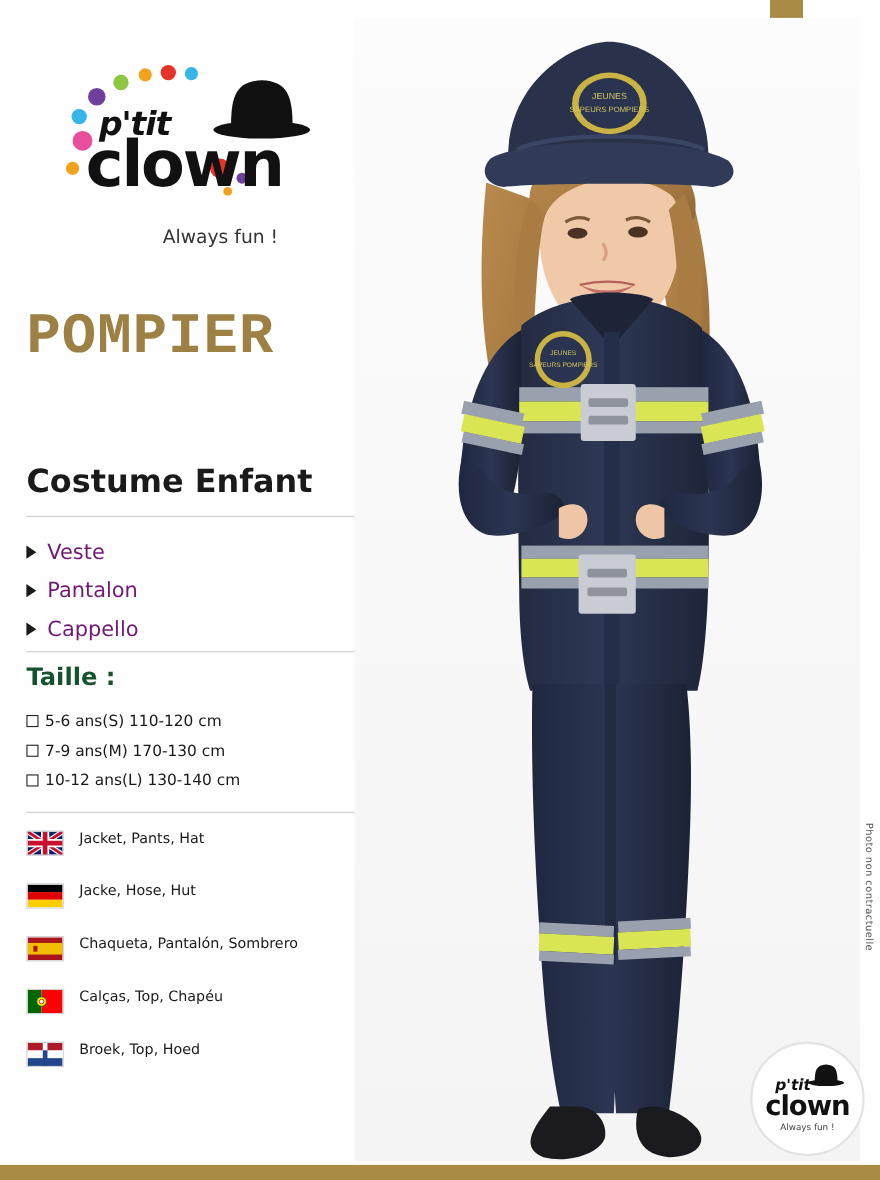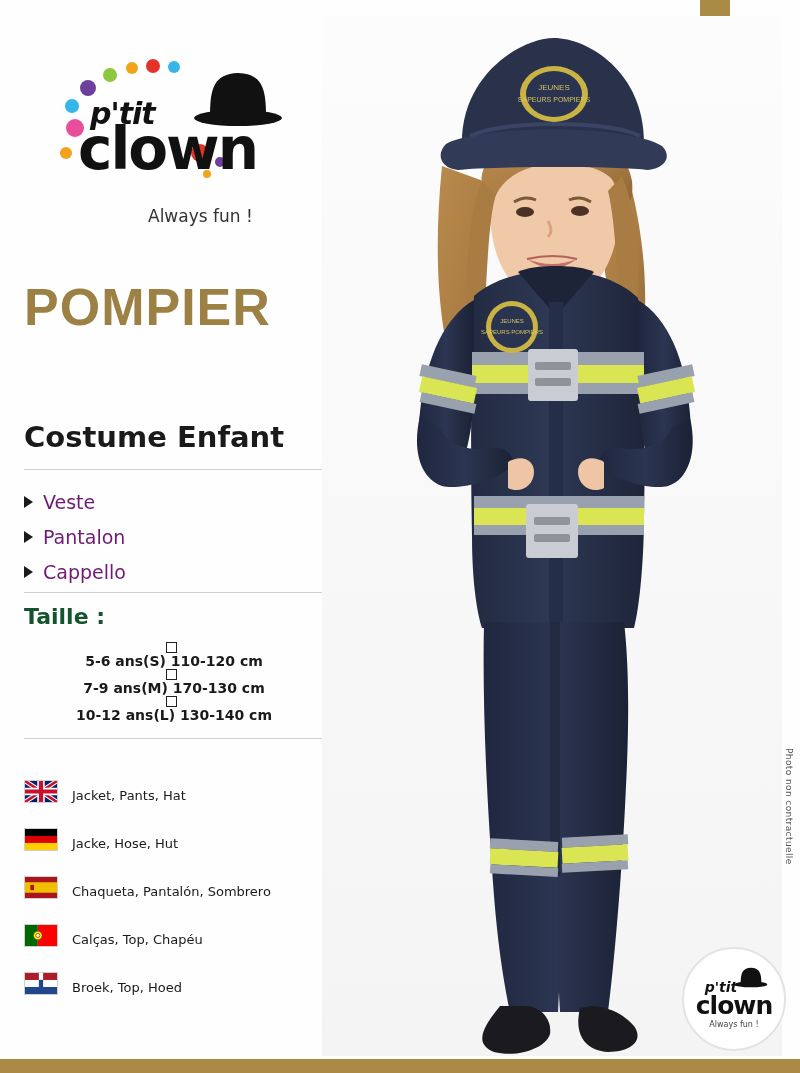--- a/index.html
+++ b/index.html
@@ -77,21 +77,21 @@
 
   
   .title-pompier {
     position: absolute;
     left: 24px;
     top: 277px;
     font-size: 52px;
     font-weight: bold;
     color: #9c8044;
     letter-spacing: 1px;
-    font-family: Liberation Sans, sans-serif;
+    font-family: Liberation Mono, monospace;
   }
   .subtitle {
     position: absolute;
     left: 24px;
     top: 420px;
     font-size: 29px;
     font-weight: bold;
     color: #1a1a1a;
   }
   .rule {
@@ -141,41 +141,40 @@
     left: 24px;
     top: 642px;
     width: 300px;
   }
   .size-row {
     display: flex;
     align-items: center;
     height: 27px;
     font-size: 14px;
     color: #1a1a1a;
-    font-weight: bold;
-    flex-direction: column;
+    font-weight: normal;
   }
   .checkbox {
     width: 11px; height: 11px;
     border: 1px solid #222;
     margin-right: 6px;
     background: #fff;
     flex: none;
   }
 
   
   .langs {
     position: absolute;
     left: 24px;
     top: 755px;
     width: 300px;
   }
   .lang-row {
     display: flex;
-    align-items: flex-end;
+    align-items: flex-start;
     height: 48px;
     font-size: 13px;
     color: #1a1a1a;
   }
   .flag {
     width: 34px; height: 23px;
     margin-right: 14px;
     flex: none;
     border: 1px solid #d0d0d0;
     position: relative;

